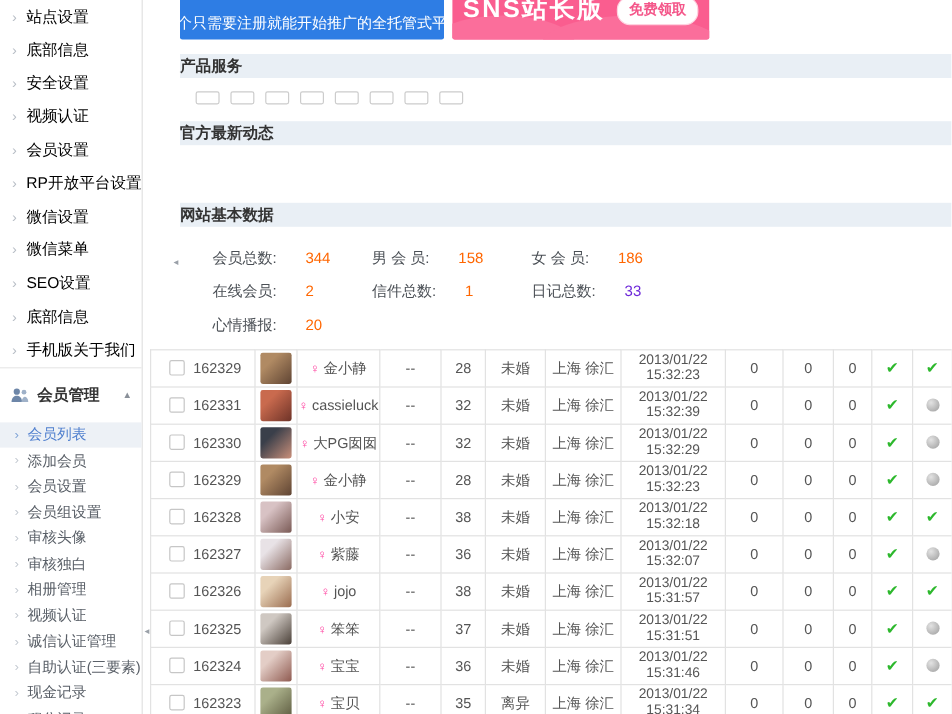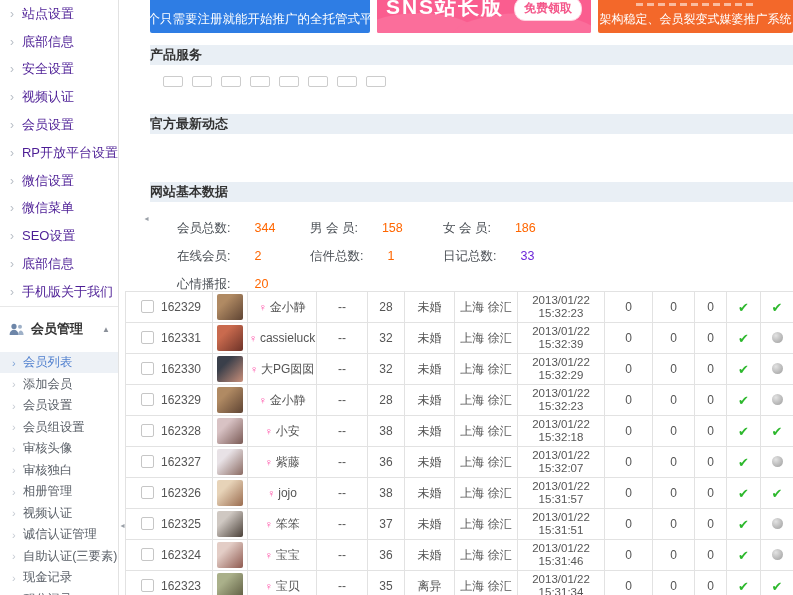--- a/index.html
+++ b/index.html
@@ -6,21 +6,21 @@
   html,body { width:793px; height:595px; overflow:hidden; background:#fff;
     font-family:"Liberation Sans","DejaVu Sans",sans-serif; }
   .app { position:relative; width:793px; height:595px; background:#fff; }
 
   
   .sidebar { position:absolute; left:0; top:0; width:119px; height:595px;
     background:#fff; border-right:1px solid #e2e2e2; }
   .side-top { padding-top:0; }
   .side-top .itm { height:27.8px; display:flex; align-items:center; cursor:pointer; }
   .side-top .itm .chev { width:12px; margin-left:10px; color:#b8bec6; font-size:12px; }
-  .side-top .itm .lbl { color:#4c1d95; font-size:13px; white-space:nowrap; }
+  .side-top .itm .lbl { color:#000000; font-size:13px; white-space:nowrap; }
   .side-sec-head { border-top:1px solid #e8e8e8; height:46px; display:flex;
     align-items:center; padding:0 8px 0 9px; cursor:pointer; }
   .side-sec-head .ppl { width:15px; height:13px; margin-right:7px; flex:none; }
   .side-sec-head .ttl { font-size:13px; font-weight:bold; color:#333; flex:1; white-space:nowrap; }
   .side-sec-head .tri { font-size:8px; color:#8a9099; }
   .side-sub .itm { height:21.5px; display:flex; align-items:center; cursor:pointer; }
   .side-sub .itm .chev { width:11px; margin-left:12px; color:#c4cad2; font-size:11px; }
   .side-sub .itm .lbl { color:#5a6068; font-size:12.3px; white-space:nowrap; }
   .side-sub .itm.active { background:#edf1f6; }
   .side-sub .itm.active .lbl { color:#4f7fce; }
@@ -51,21 +51,21 @@
   .banner.orange { flex:1; background:#f3682a; display:flex; flex-direction:column;
     align-items:center; justify-content:flex-end; padding-bottom:5px; }
   .banner.orange .sliver { width:120px; height:3px; margin-bottom:5px; opacity:.55;
     background:repeating-linear-gradient(90deg,#fff 0 7px,transparent 7px 11px); }
   .banner.orange .txt { color:#fff; font-size:12px; white-space:nowrap; }
 
   
   .panel-head { height:20px; background:#e9eff5; display:flex; align-items:center;
     font-size:13px; font-weight:bold; color:#333; }
   .panel-head.products { margin-top:12px; }
-  .panel-head.news { margin-top:25px; }
+  .panel-head.news { margin-top:12px; }
   .panel-head.stats { margin-top:24px; }
   .products-body { padding:11px 0 2px 13px; display:flex; gap:9px; flex-wrap:nowrap; }
   .pbtn { background:#fff; border:1px solid #ccc; border-radius:2px; color:#333;
     font-size:12.3px; padding:4px 9px 5px; white-space:nowrap; cursor:pointer; }
   .stats-body { padding:12px 0 0 27px; }
   .stats-row { display:flex; height:28px; align-items:center;gap:20px; }
   .stat { display:flex; align-items:center; width:113px; }
   .stat:nth-child(3) { width:auto; }
   .stat .sl { color:#4a4f55; font-size:12.5px; white-space:pre; }
   .stat .sv { font-size:12.5px; margin-left:24px; }
@@ -206,24 +206,20 @@
     <div class="dashboard">
 
       <div class="banners">
         <div class="banner blue">
           <span class="txt">一个只需要注册就能开始推广的全托管式平台</span>
         </div>
         <div class="banner pink">
           <span class="big">SNS站长版</span>
           <span class="pill">免费领取</span>
         </div>
-        <div class="banner orange">
-          <span class="sliver"></span>
-          <span class="txt">架构稳定、会员裂变式媒婆推广系统</span>
-        </div>
       </div>
 
       <div class="panel-head products">
         <span>产品服务</span>
       </div>
       <div class="products-body">
           <button class="pbtn"></button>
           <button class="pbtn"></button>
           <button class="pbtn"></button>
           <button class="pbtn"></button>

